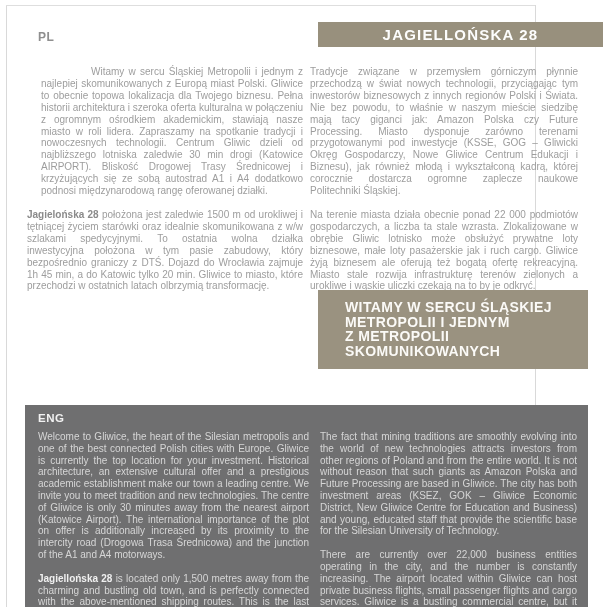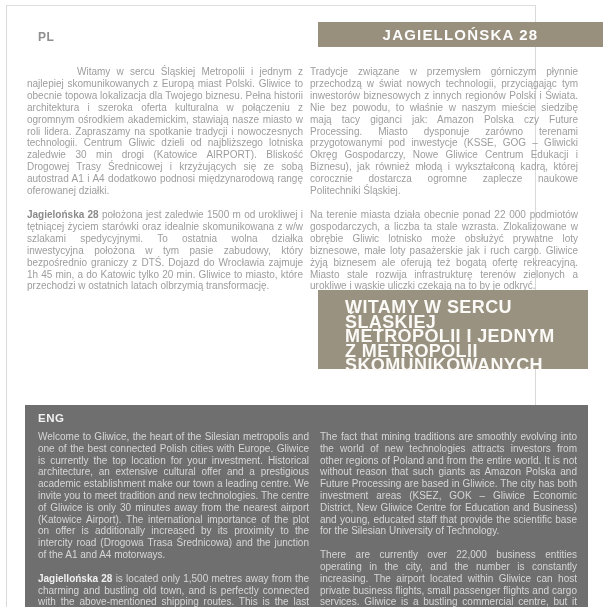--- a/index.html
+++ b/index.html
@@ -14,26 +14,26 @@
   .pl-label{position:absolute;left:38px;top:30px;font-size:12px;font-weight:bold;color:#8f8f8f;letter-spacing:.5px;}
 
   .header-bar{position:absolute;left:318px;top:22px;width:285px;height:25px;background:#98907d;
     display:flex;align-items:center;justify-content:center;}
   .header-bar .title{color:#fdfdfd;font-size:15px;font-weight:bold;letter-spacing:1.2px;}
 
   .body-text{font-size:10px;line-height:11.9px;color:#9d9d9d;text-align:justify;}
   .body-text p{margin:0 0 12px 0;}
   .body-text .lead{font-weight:bold;color:#8a8a8a;}
   .pl-col1{position:absolute;left:27px;top:66px;width:276px;}
-  .pl-col1 p.indent{text-indent:50px;}
+  .pl-col1 p.indent{text-indent:50px;margin-left:14px;}
   .pl-col2{position:absolute;left:310px;top:66px;width:268px;}
 
   .banner{position:absolute;left:318px;top:290px;width:270px;height:79px;background:#9a9280;
     box-sizing:border-box;padding:10px 0 0 27px;}
-  .banner .line{color:#fbfaf7;font-size:18px;font-weight:bold;line-height:14.6px;letter-spacing:.4px;}
+  .banner .line{color:#fbfaf7;font-size:14px;font-weight:bold;line-height:14.6px;letter-spacing:.4px;}
 
   .eng-panel{position:absolute;left:25px;top:369px;width:563px;height:218px;background:#6f6f70;margin-top:36px;}
   .eng-label{position:absolute;left:13px;top:7px;color:#f2f2f2;font-size:11.5px;font-weight:bold;letter-spacing:.5px;}
   .eng-text{font-size:10px;line-height:11.8px;color:#d6d6d6;text-align:justify;}
   .eng-text p{margin:0 0 12px 0;}
   .eng-text .lead{font-weight:bold;color:#f0f0f0;}
   .eng-col1{position:absolute;left:13px;top:26px;width:271px;}
   .eng-col2{position:absolute;left:295px;top:26px;width:257px;}
   .photo-strip{position:absolute;left:0;right:0;bottom:0;height:12px;
     background:repeating-linear-gradient(90deg,#1e1d1b 0px,#36342f 38px,#141412 70px,#3d3b35 110px,#1e1d1b 150px);

